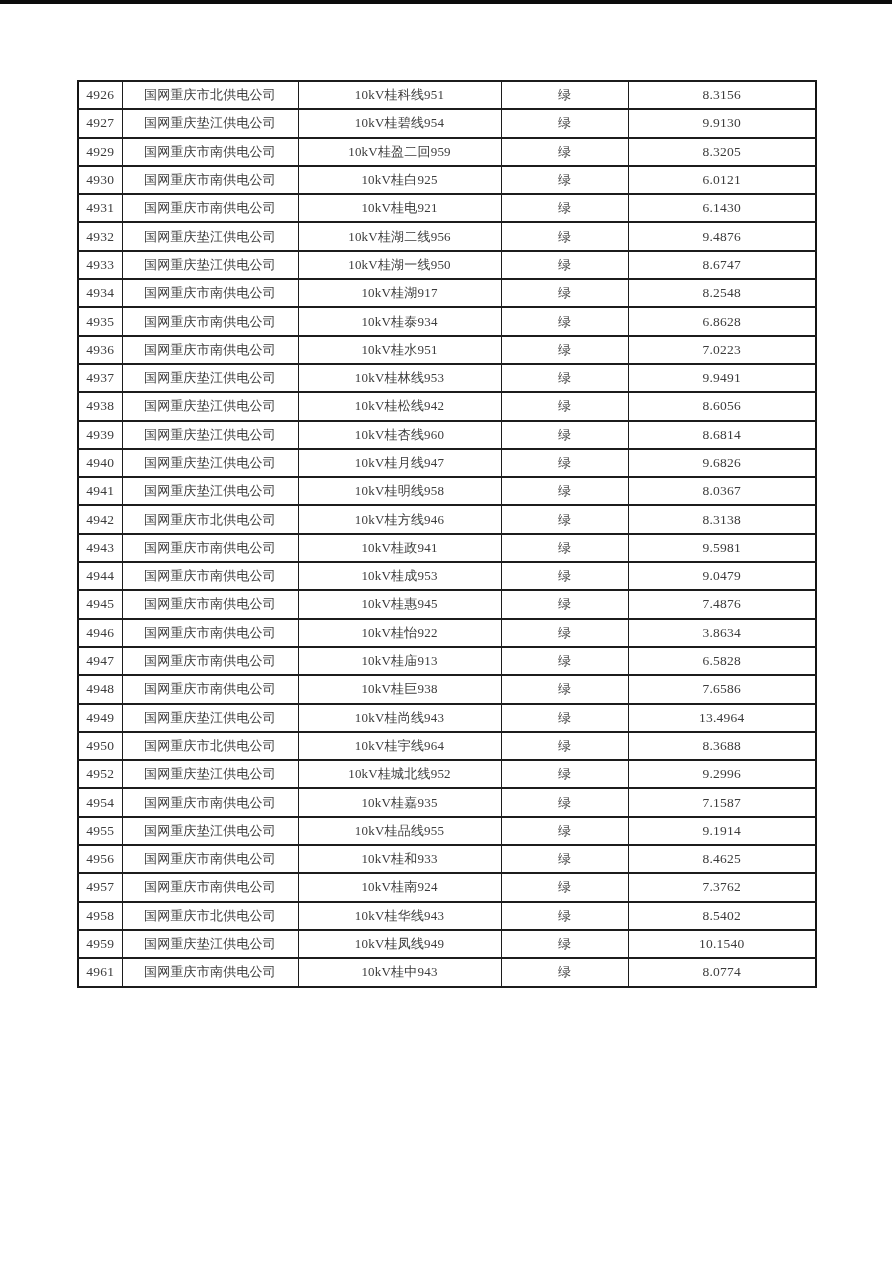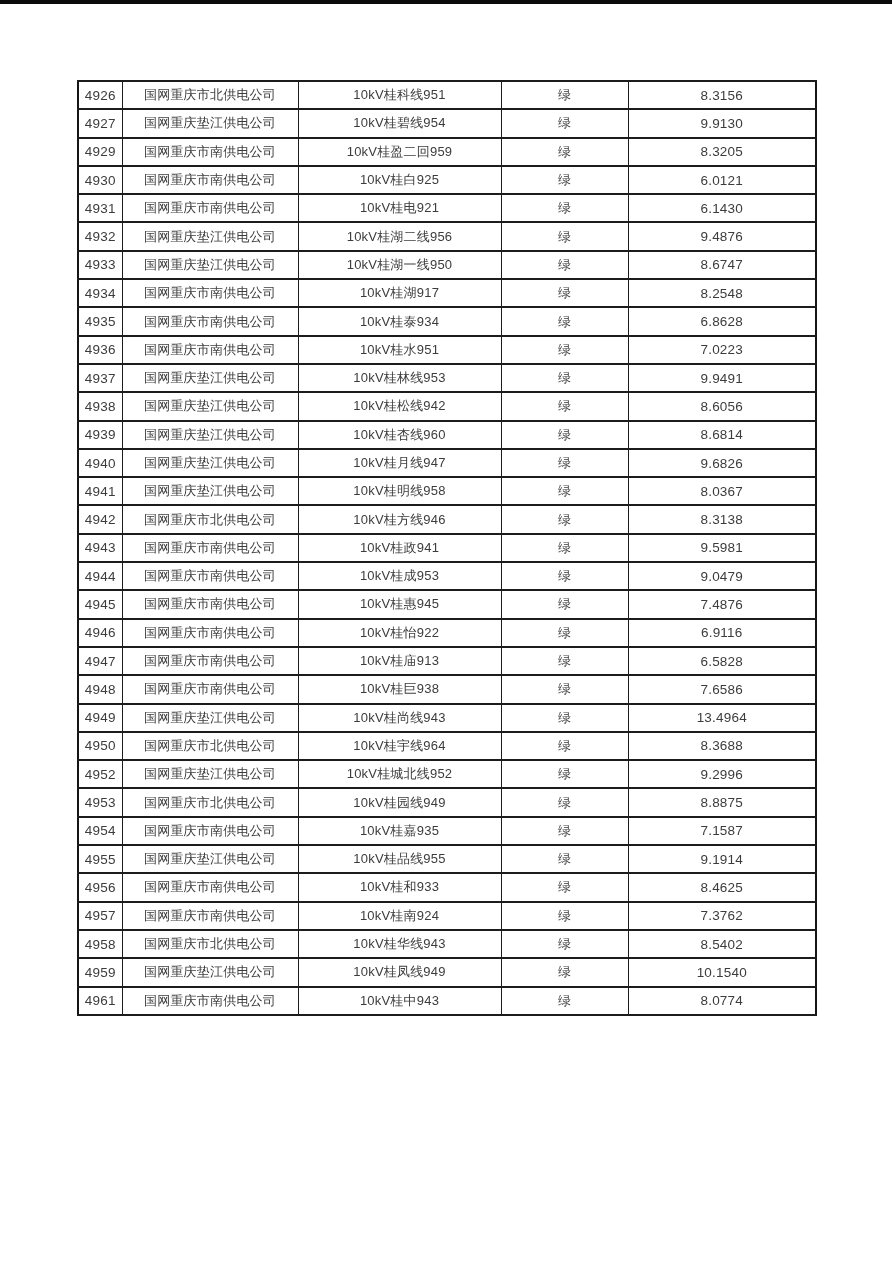--- a/index.html
+++ b/index.html
@@ -10,20 +10,21 @@
     height: 1262px;
     font-family: "Liberation Sans", "DejaVu Sans", sans-serif;
     position: relative;
     overflow: hidden;
   }
   .page {
     position: absolute;
     left: 0; top: 0;
     width: 892px; height: 1262px;
     background: #ffffff;
+    font-family: Liberation Serif, serif;
   }
   .top-edge {
     position: absolute;
     left: 0; top: 0;
     width: 892px; height: 4px;
     background: #0b0b0b;
   }
   .data-table {
     position: absolute;
     left: 77px;
@@ -222,21 +223,21 @@
       <td>10kV桂惠945</td>
       <td>绿</td>
       <td class="num">7.4876</td>
     </tr>
 
     <tr>
       <td class="num">4946</td>
       <td>国网重庆市南供电公司</td>
       <td>10kV桂怡922</td>
       <td>绿</td>
-      <td class="num">6.9116</td>
+      <td class="num">3.8634</td>
     </tr>
 
     <tr>
       <td class="num">4947</td>
       <td>国网重庆市南供电公司</td>
       <td>10kV桂庙913</td>
       <td>绿</td>
       <td class="num">6.5828</td>
     </tr>
 
@@ -266,27 +267,20 @@
 
 
     <tr>
       <td class="num">4952</td>
       <td>国网重庆垫江供电公司</td>
       <td>10kV桂城北线952</td>
       <td>绿</td>
       <td class="num">9.2996</td>
     </tr>
 
-    <tr>
-      <td class="num">4953</td>
-      <td>国网重庆市北供电公司</td>
-      <td>10kV桂园线949</td>
-      <td>绿</td>
-      <td class="num">8.8875</td>
-    </tr>
 
     <tr>
       <td class="num">4954</td>
       <td>国网重庆市南供电公司</td>
       <td>10kV桂嘉935</td>
       <td>绿</td>
       <td class="num">7.1587</td>
     </tr>
 
     <tr>

